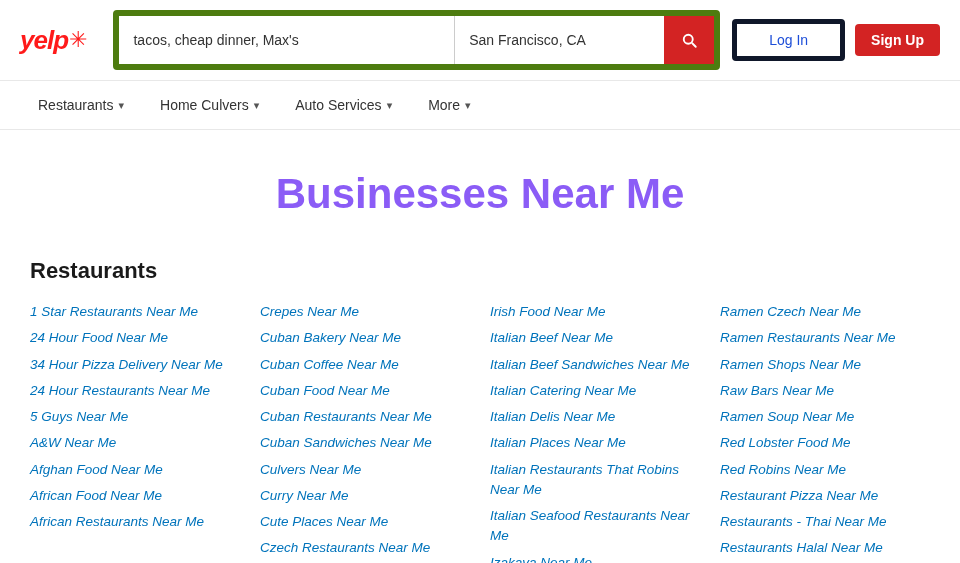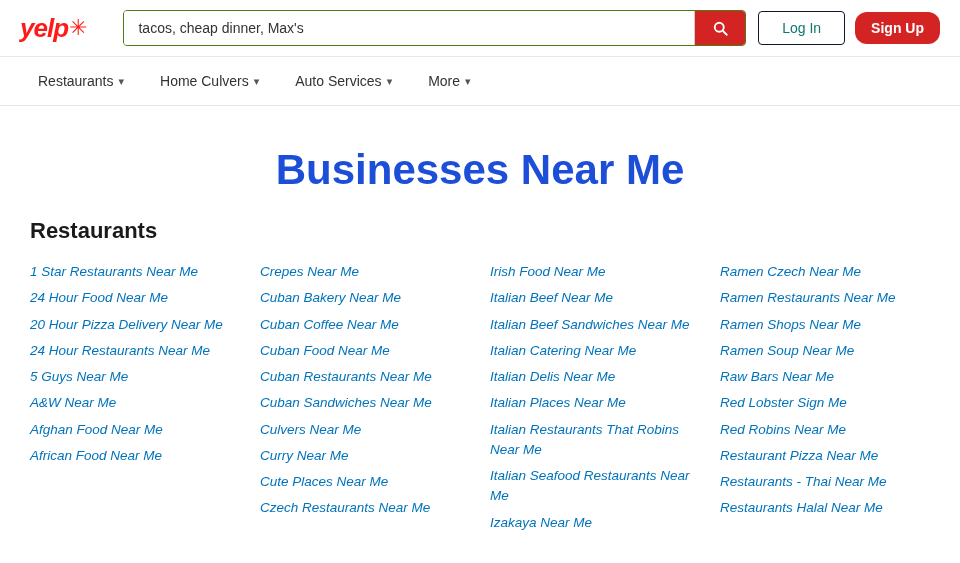--- a/index.html
+++ b/index.html
@@ -10,41 +10,41 @@
       display: flex;
       align-items: center;
       padding: 10px 20px;
       border-bottom: 1px solid #e8e8e8;
       gap: 12px;
     }
     .logo {
       display: flex;
       align-items: center;
       flex-shrink: 0;
-      margin-right: 24px;
+      margin-right: 14px;
     }
     .logo-text {
       font-size: 26px;
       font-weight: 900;
       color: #ff1a1a;
       letter-spacing: -1px;
       font-style: italic;
     }
     .logo-burst {
       color: #ff1a1a;
       font-size: 22px;
       margin-left: 1px;
     }
     .search-bar {
       display: flex;
       flex: 1;
-      border: 1px solid #4d7c0f;
+      border: 6px solid #4d7c0f;
       border-radius: 4px;
       overflow: hidden;
-      height: 36px;
+      height: 60px;
     }
     .search-input-business {
       flex: 1;
       border: none;
       outline: none;
       padding: 0 14px;
       font-size: 14px;
       color: #333;
       border-right: 1px solid #ccc;
     }
@@ -68,34 +68,34 @@
     .search-btn svg {
       fill: white;
     }
     .header-actions {
       display: flex;
       align-items: center;
       gap: 10px;
       flex-shrink: 0;
     }
     .btn-login {
-      border: 1px solid #0f172a;
+      border: 5px solid #0f172a;
       background: #fff;
       border-radius: 4px;
-      padding: 8px 23px;
-      font-size: 14px;
-      cursor: pointer;
-      color: #0f766e;
+      padding: 8px 32px;
+      font-size: 14px;
+      cursor: pointer;
+      color: #1d4ed8;
       font-weight: 500;
     }
     .btn-signup {
       background: #d32323;
       color: #fff;
       border: none;
-      border-radius: 12px;
+      border-radius: 4px;
       padding: 8px 16px;
       font-size: 14px;
       cursor: pointer;
       font-weight: 600;
     }
 
     
     .nav {
       display: flex;
       padding: 0 20px;
@@ -117,23 +117,23 @@
 
     
     .main {
       max-width: 960px;
       margin: 0 auto;
       padding: 40px 30px 60px;
     }
     .page-title {
       font-size: 42px;
       font-weight: 800;
-      color: #1d4ed8;
+      color: #8b5cf6;
       text-align: center;
-      margin-bottom: 24px;
+      margin-bottom: 40px;
     }
     .section-title {
       font-size: 22px;
       font-weight: 700;
       color: #1a1a1a;
       margin-bottom: 18px;
     }
     .links-grid {
       display: grid;
       grid-template-columns: repeat(4, 1fr);
@@ -157,20 +157,21 @@
 <body>
 
 <header class="header">
   <div class="logo">
     <span class="logo-text">yelp</span>
     <span class="logo-burst">✳</span>
   </div>
 
   <div class="search-bar">
     <input class="search-input-business" type="text" value="tacos, cheap dinner, Max's" style="">
+    <input class="search-input-location" type="text" value="San Francisco, CA" style="">
     <button class="search-btn">
       <svg width="18" height="18" viewBox="0 0 24 24">
         <path d="M21 21l-4.35-4.35M17 11A6 6 0 1 1 5 11a6 6 0 0 1 12 0z" stroke="white" stroke-width="2.5" fill="none" stroke-linecap="round"></path>
       </svg>
     </button>
   </div>
 
   <div class="header-actions">
     <button class="btn-login">Log In</button>
     <button class="btn-signup">Sign Up</button>
@@ -198,26 +199,27 @@
 
 <main class="main">
   <h1 class="page-title">Businesses Near Me</h1>
 
   <h2 class="section-title">Restaurants</h2>
 
   <div class="links-grid" id="links-grid">
   <div class="links-column">
         <a class="link-item" href="#">1 Star Restaurants Near Me</a>
         <a class="link-item" href="#">24 Hour Food Near Me</a>
-        <a class="link-item" href="#">20 Hour Pizza Delivery Near Me</a>
+        <a class="link-item" href="#">34 Hour Pizza Delivery Near Me</a>
         <a class="link-item" href="#">24 Hour Restaurants Near Me</a>
         <a class="link-item" href="#">5 Guys Near Me</a>
         <a class="link-item" href="#">A&amp;W Near Me</a>
         <a class="link-item" href="#">Afghan Food Near Me</a>
         <a class="link-item" href="#">African Food Near Me</a>
+        <a class="link-item" href="#">African Restaurants Near Me</a>
       </div>
       <div class="links-column">
         <a class="link-item" href="#">Crepes Near Me</a>
         <a class="link-item" href="#">Cuban Bakery Near Me</a>
         <a class="link-item" href="#">Cuban Coffee Near Me</a>
         <a class="link-item" href="#">Cuban Food Near Me</a>
         <a class="link-item" href="#">Cuban Restaurants Near Me</a>
         <a class="link-item" href="#">Cuban Sandwiches Near Me</a>
         <a class="link-item" href="#">Culvers Near Me</a>
         <a class="link-item" href="#">Curry Near Me</a>
@@ -232,23 +234,23 @@
         <a class="link-item" href="#">Italian Delis Near Me</a>
         <a class="link-item" href="#">Italian Places Near Me</a>
         <a class="link-item" href="#">Italian Restaurants That Robins Near Me</a>
         <a class="link-item" href="#">Italian Seafood Restaurants Near Me</a>
         <a class="link-item" href="#">Izakaya Near Me</a>
       </div>
       <div class="links-column">
         <a class="link-item" href="#">Ramen Czech Near Me</a>
         <a class="link-item" href="#">Ramen Restaurants Near Me</a>
         <a class="link-item" href="#">Ramen Shops Near Me</a>
+        <a class="link-item" href="#">Raw Bars Near Me</a>
         <a class="link-item" href="#">Ramen Soup Near Me</a>
-        <a class="link-item" href="#">Raw Bars Near Me</a>
-        <a class="link-item" href="#">Red Lobster Sign Me</a>
+        <a class="link-item" href="#">Red Lobster Food Me</a>
         <a class="link-item" href="#">Red Robins Near Me</a>
         <a class="link-item" href="#">Restaurant Pizza Near Me</a>
         <a class="link-item" href="#">Restaurants - Thai Near Me</a>
         <a class="link-item" href="#">Restaurants Halal Near Me</a>
       </div>
     </div>
 
 </main>
 
 </body></html>

